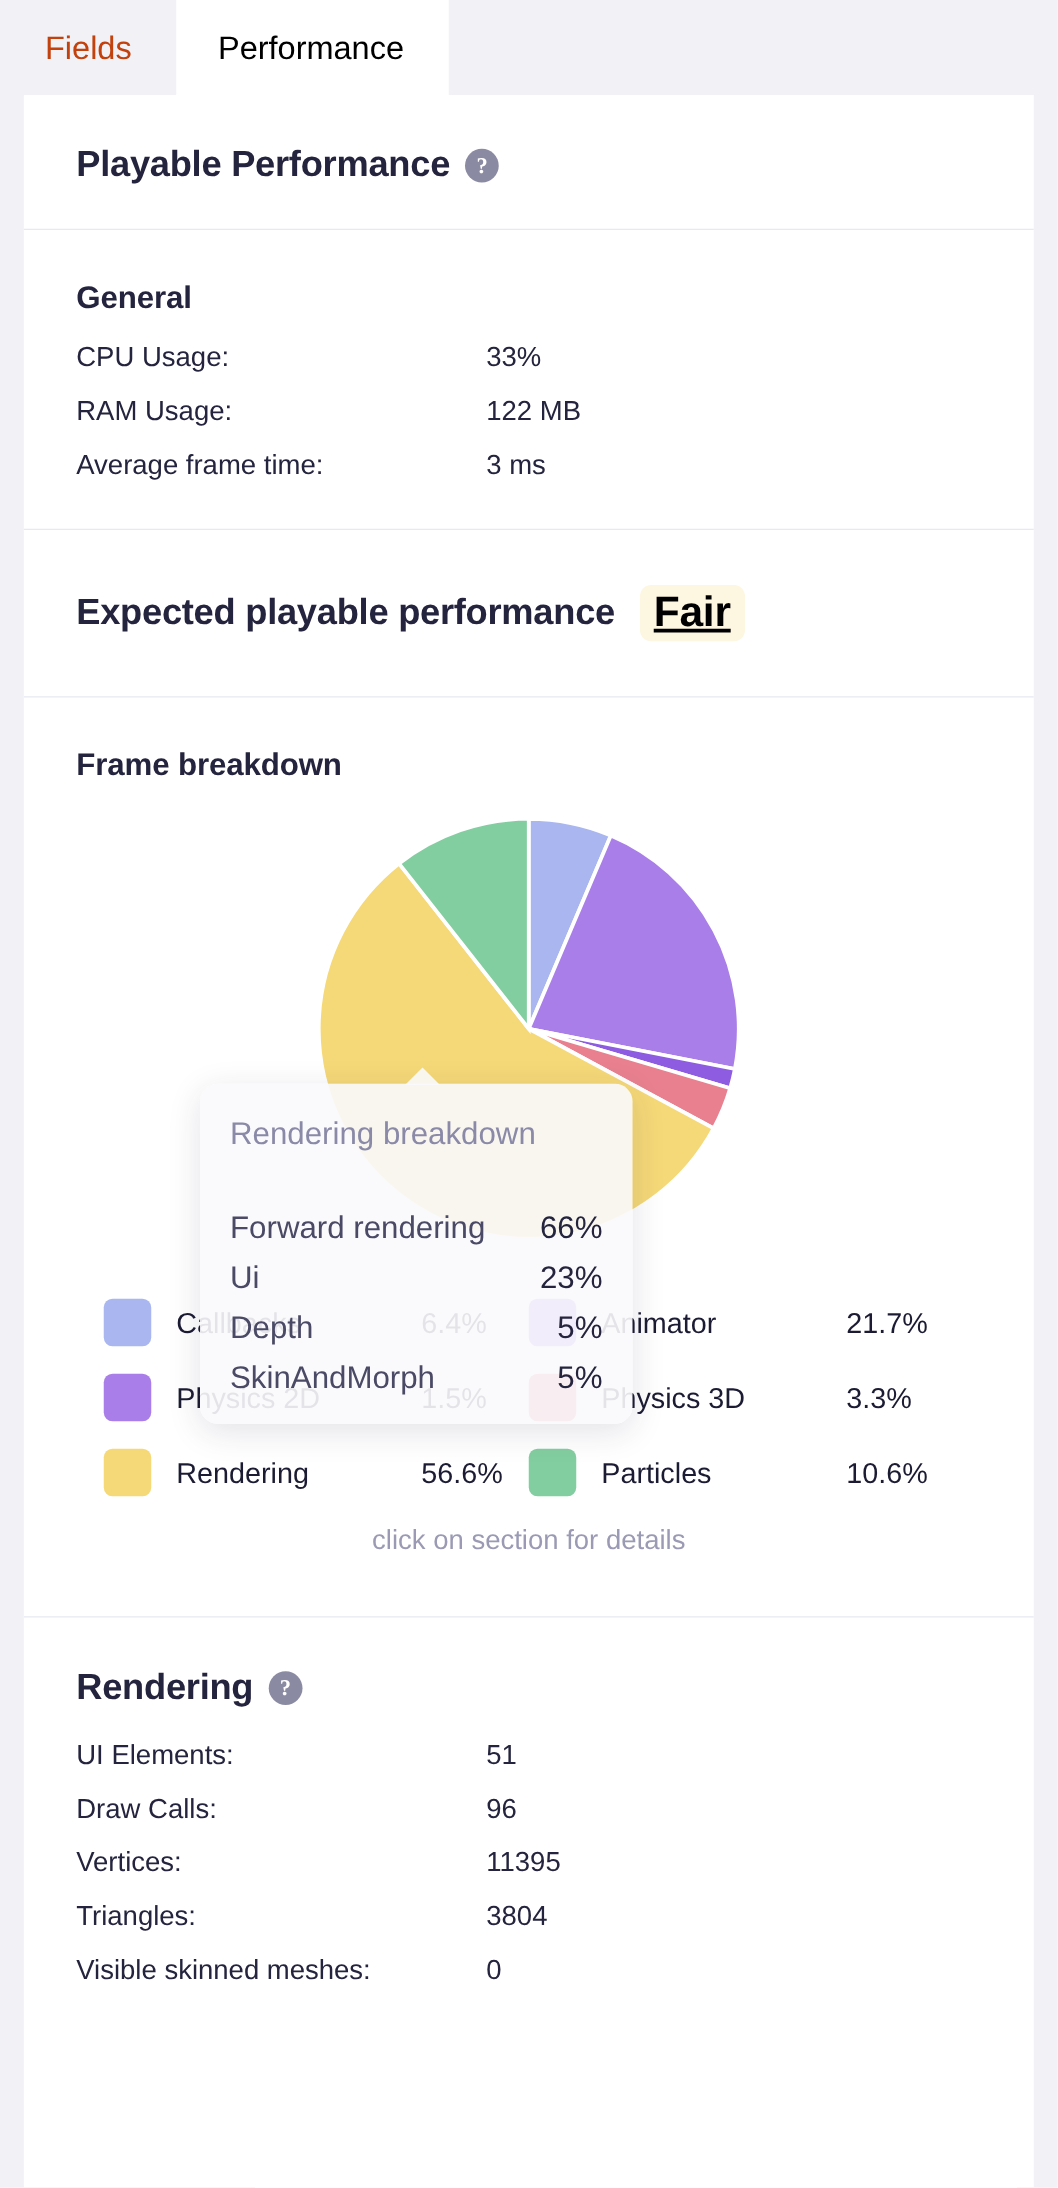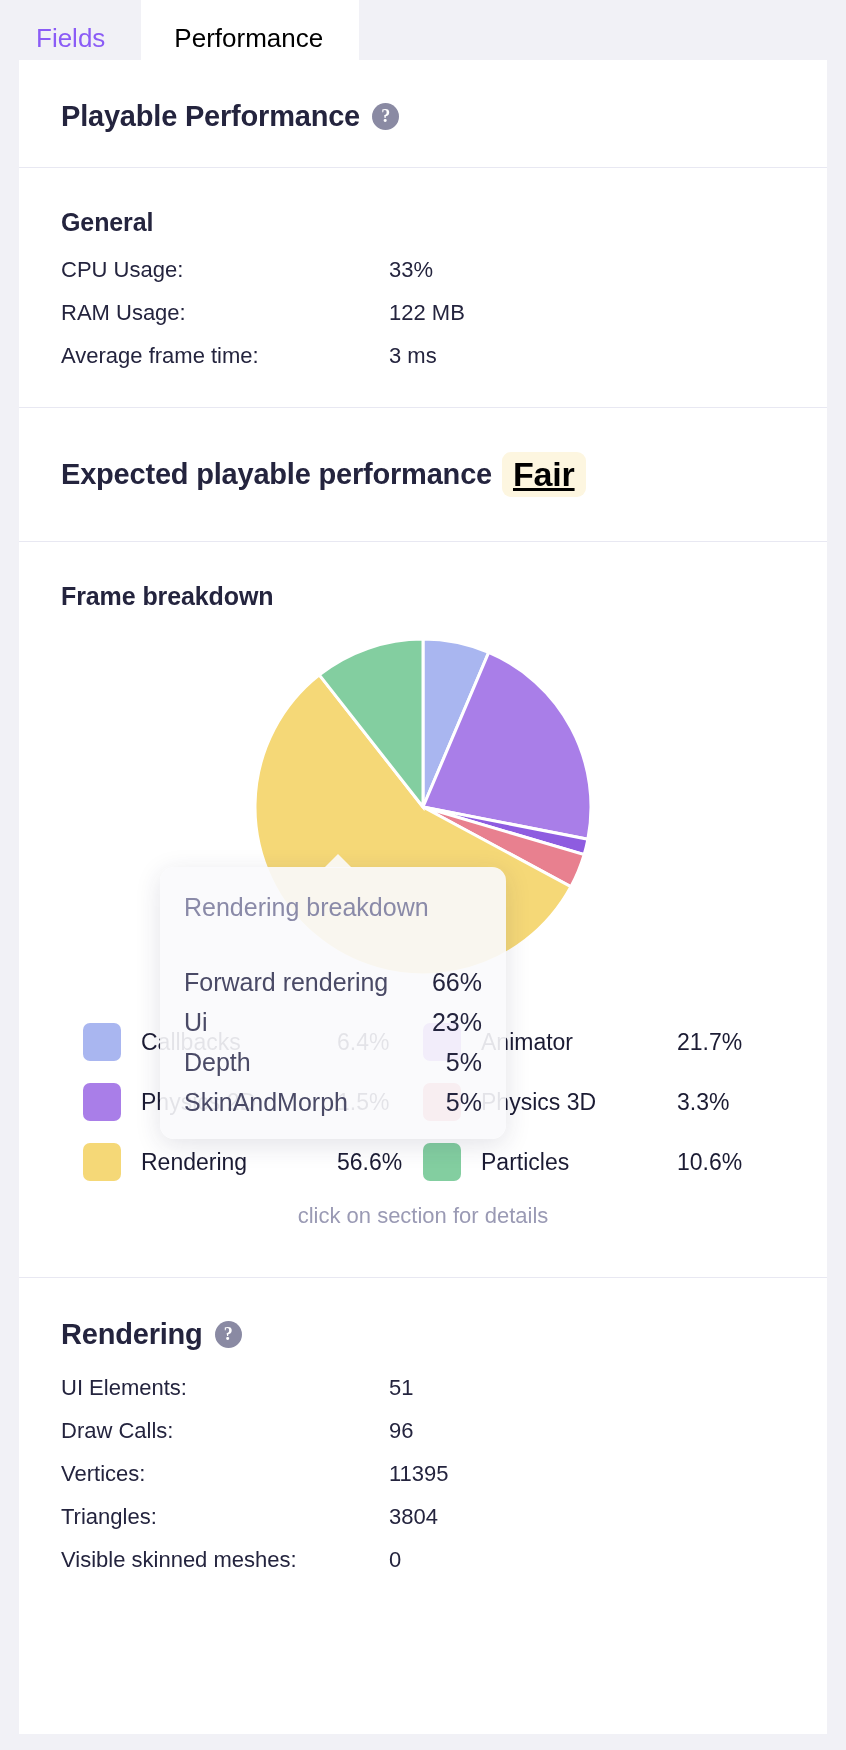--- a/index.html
+++ b/index.html
@@ -20,31 +20,31 @@
     display: flex; align-items: flex-end;
   }
   .tab {
     height: 76px;
     display: flex; align-items: center; justify-content: center;
     font-size: 26px;
     padding: 0 36px;
     cursor: pointer;
     white-space: nowrap;
   }
-  .tab.inactive { color: #8b5cf6; }
+  .tab.inactive { color: #c2410c; }
   .tab.active {
     color: #000000;
     background: #ffffff;
     padding-left: 33px;
   }
   .tab-spacer { flex: 1; height: 76px; }
 
   
   .panel {
-    position: absolute; left: 19px; top: 60px;
+    position: absolute; left: 19px; top: 76px;
     width: 808px; height: 1674px;
     background: #ffffff;
   }
 
   .section { border-bottom: 1px solid #e8e8f2; }
   .section.noborder { border-bottom: none; }
 
   .sect-pad { padding: 40px 42px 38px 42px; }
 
   h2.sect-title {
@@ -72,21 +72,21 @@
     display: flex; align-items: baseline;
     font-size: 22px; color: #24243e;
     margin-bottom: 17px;
   }
   .stat-row:last-child { margin-bottom: 0; }
   .stat-label { width: 328px; flex: none; }
   .stat-value { }
 
   
   .expected-row {
-    display: flex; align-items: center; gap: 10px;
+    display: flex; align-items: center; gap: 20px;
     font-size: 29px; font-weight: 600; color: #24243e;
     letter-spacing: -0.2px;
   }
   .badge {
     font-size: 34px; font-weight: 600;
     padding: 3px 11px; border-radius: 9px;
     background: #fdf6e0; color: #000000; text-decoration: underline;
   }
 
   

